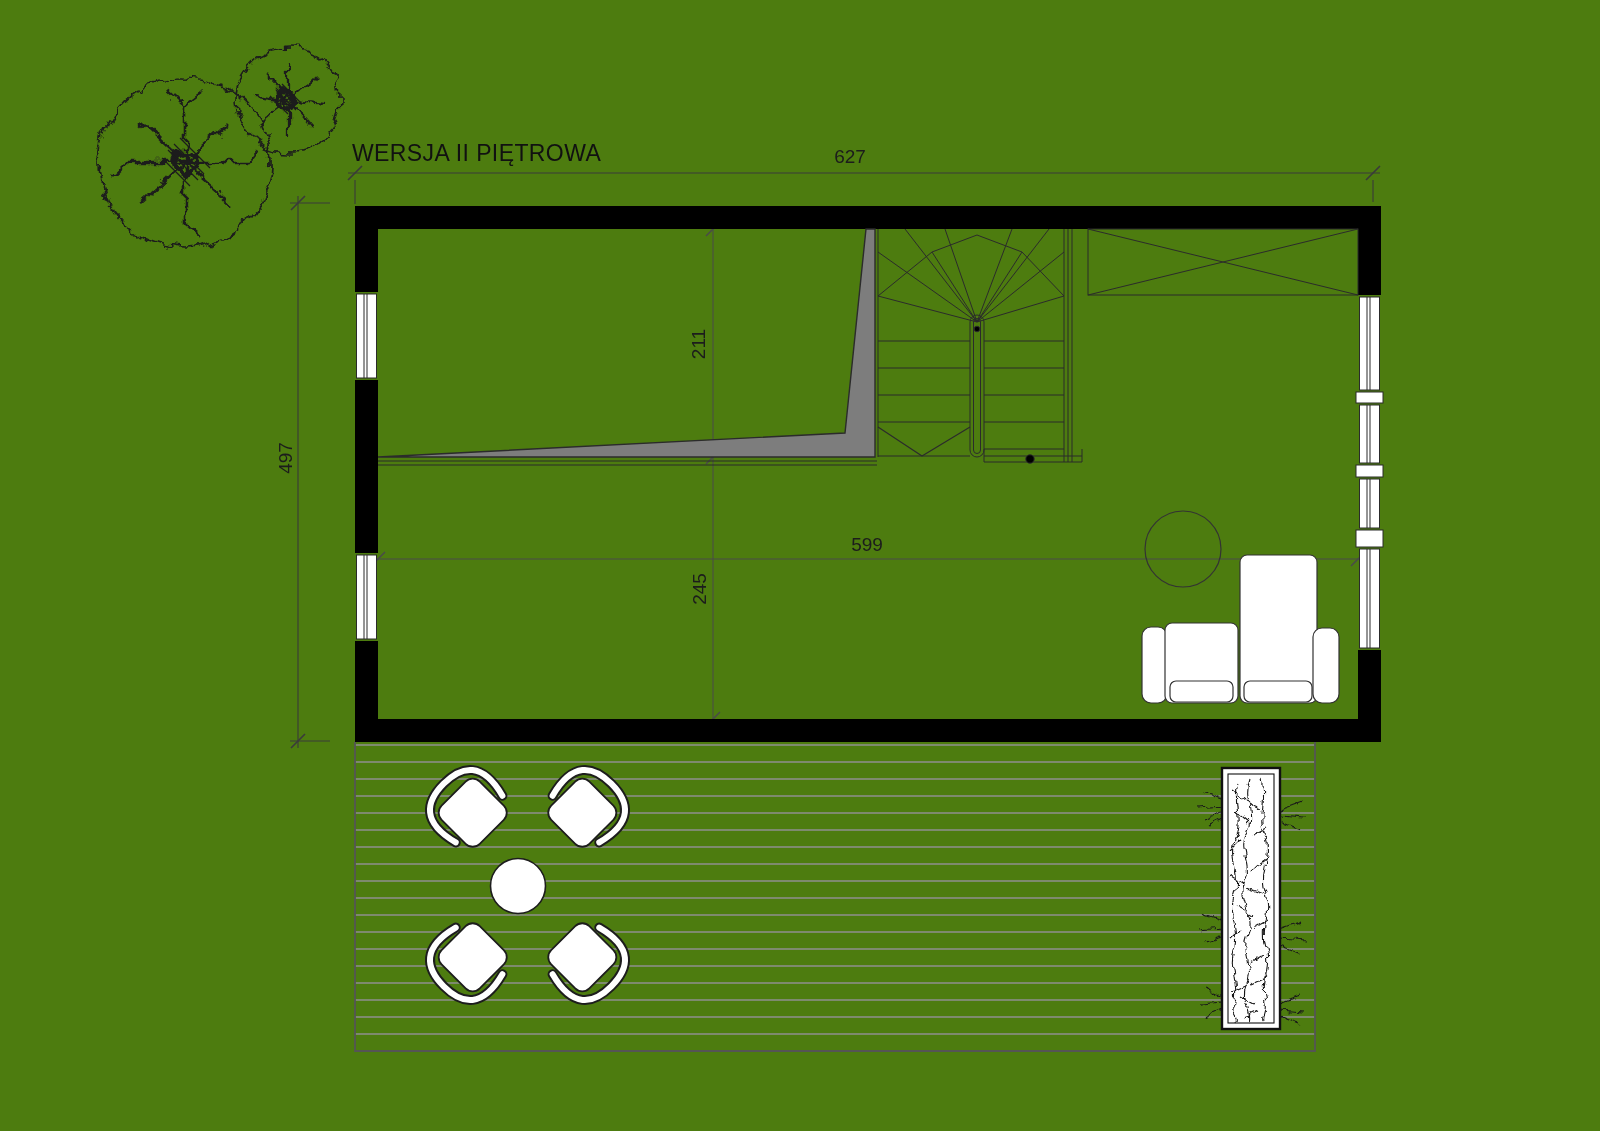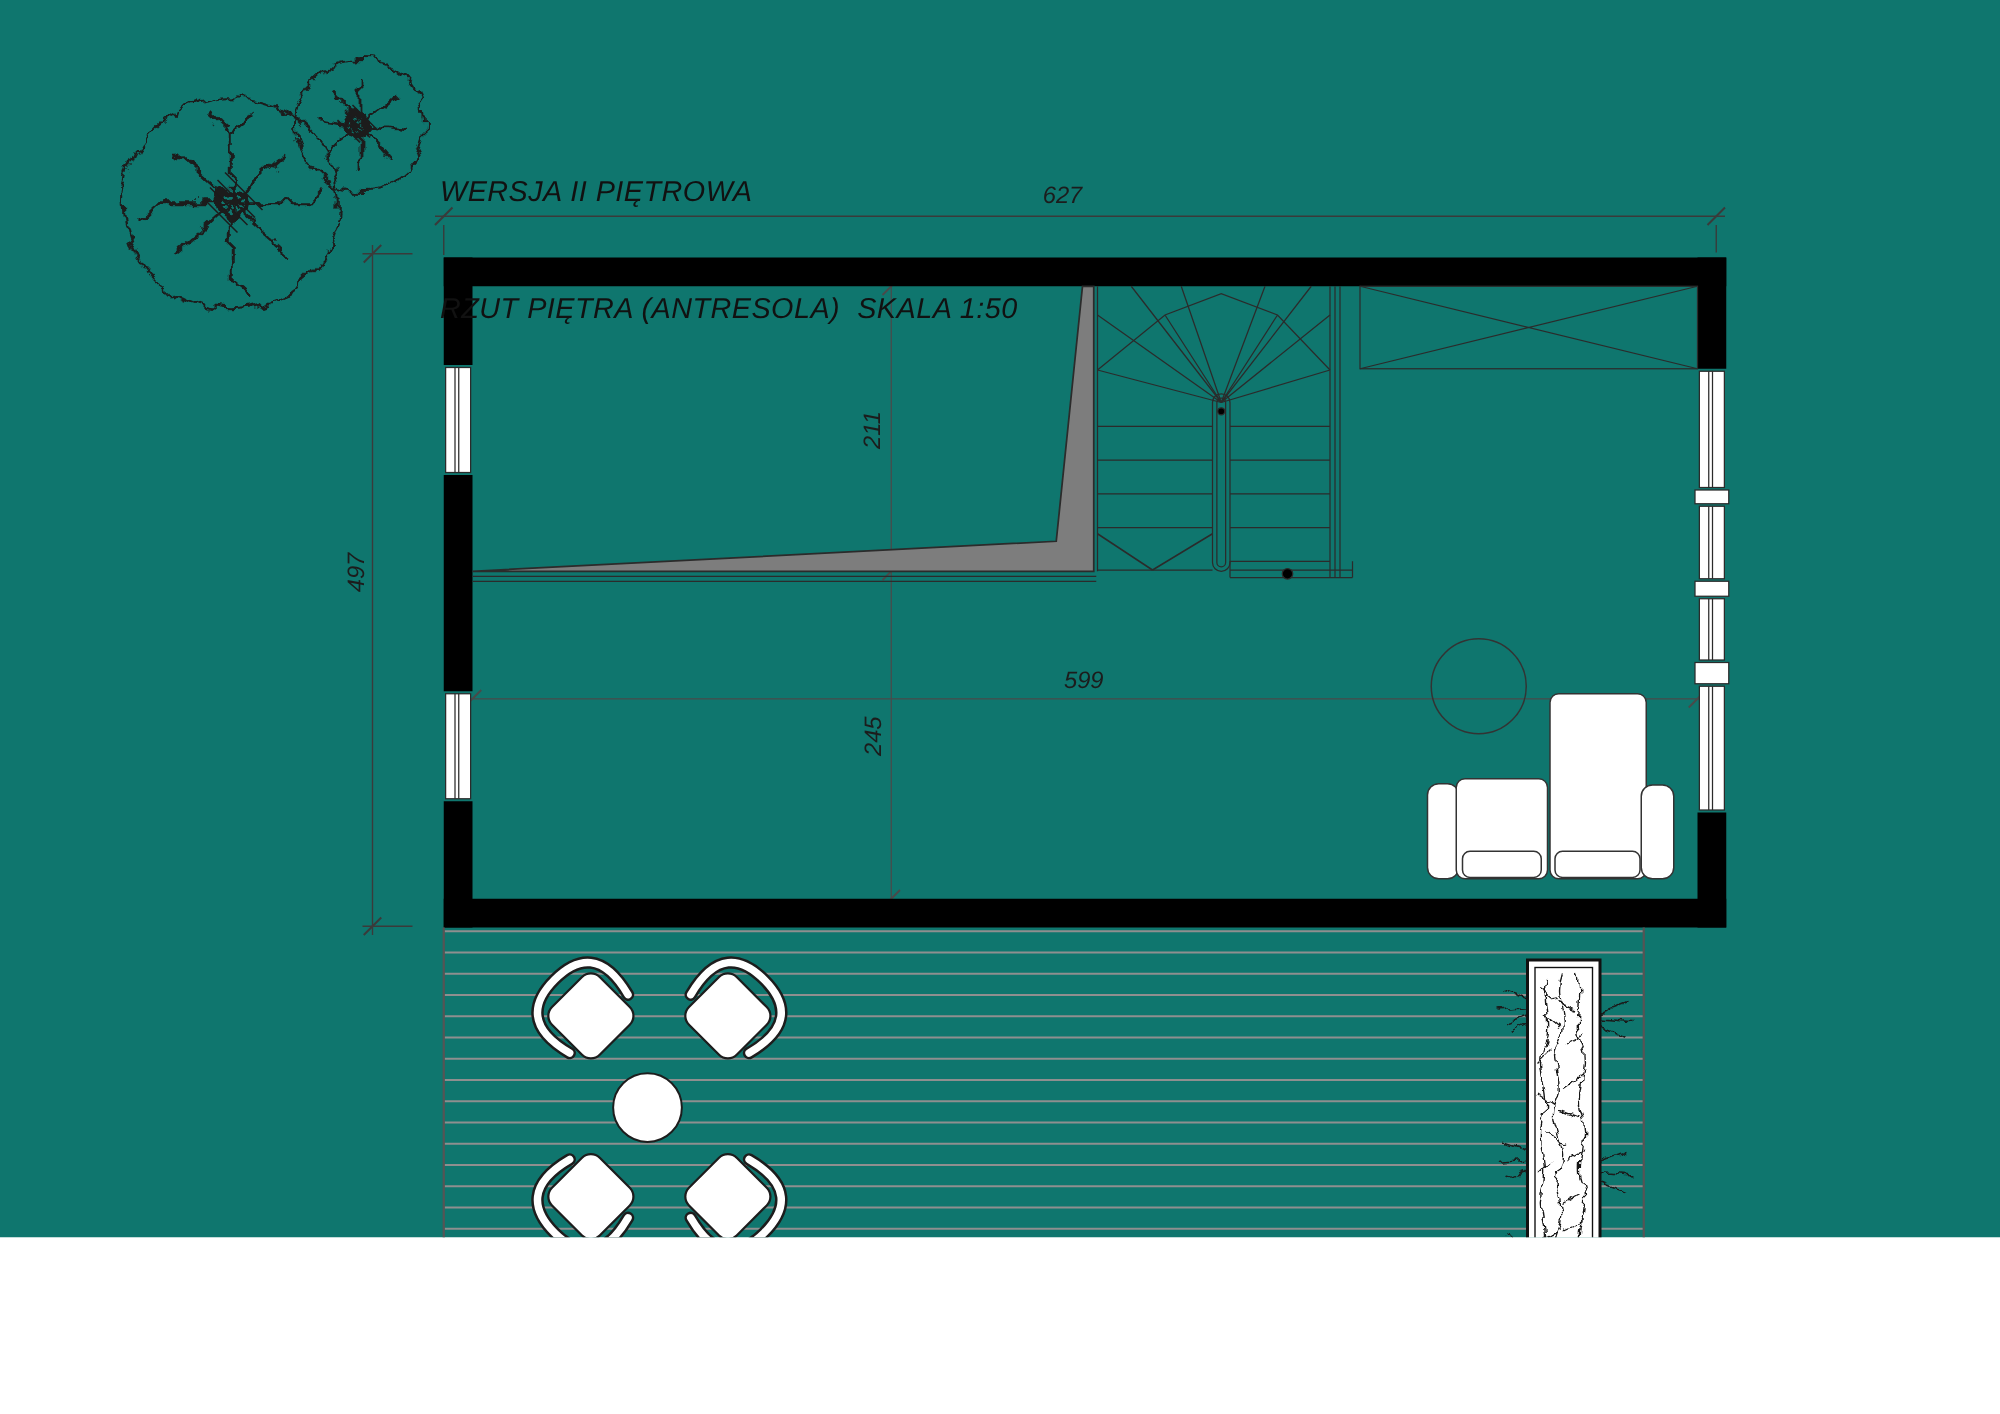--- a/index.html
+++ b/index.html
@@ -1,18 +1,18 @@
 <!DOCTYPE html>
 <html><head>
 <meta charset="utf-8">
 <style>
   html,body{margin:0;padding:0;background:#fff;}
   .sheet{
-    position:relative;width:1600px;height:990px;background:#0f766e;
-    font-family:"Liberation Sans",sans-serif;overflow:hidden;color:#161616;font-style:italic;
+    position:relative;width:1600px;height:1131px;background:#4d7c0f;
+    font-family:"Liberation Sans",sans-serif;overflow:hidden;color:#161616;
   }
   .plan-svg{position:absolute;left:0;top:0;}
   .title-block{
     position:absolute;left:352px;top:76px;
     font-size:23px;line-height:31px;letter-spacing:.4px;color:#111;
     white-space:pre;
   }
   .dim-label{
     position:absolute;font-size:19px;color:#1c1c1c;white-space:nowrap;
   }
@@ -182,21 +182,20 @@
         <path d="M1246,800 L1233,790 M1246,802 L1260,808 M1240,840 L1230,850 M1252,836 L1268,828
                  M1244,884 L1231,876 M1248,888 L1264,894 M1240,930 L1230,940 M1254,928 L1268,920
                  M1246,986 L1232,992 M1250,984 L1267,976 M1236,812 L1248,822 M1266,860 L1252,870
                  M1238,906 L1252,914 M1264,954 L1250,962 M1240,996 L1254,1004 M1258,1010 L1244,1016"></path>
       </g>
     </g>
   </svg>
 
   <div class="title-block">
     <div>WERSJA II PIĘTROWA</div>
-    <div>RZUT PIĘTRA (ANTRESOLA)  SKALA 1:50</div>
   </div>
 
   <div class="dim-label dim-h" style="left:850px;top:168px">627</div>
   <div class="dim-label dim-v" style="left:286px;top:458px">497</div>
   <div class="dim-label dim-v" style="left:699px;top:344px">211</div>
   <div class="dim-label dim-v" style="left:700px;top:589px">245</div>
   <div class="dim-label dim-h" style="left:867px;top:556px">599</div>
 
 </div>
 

